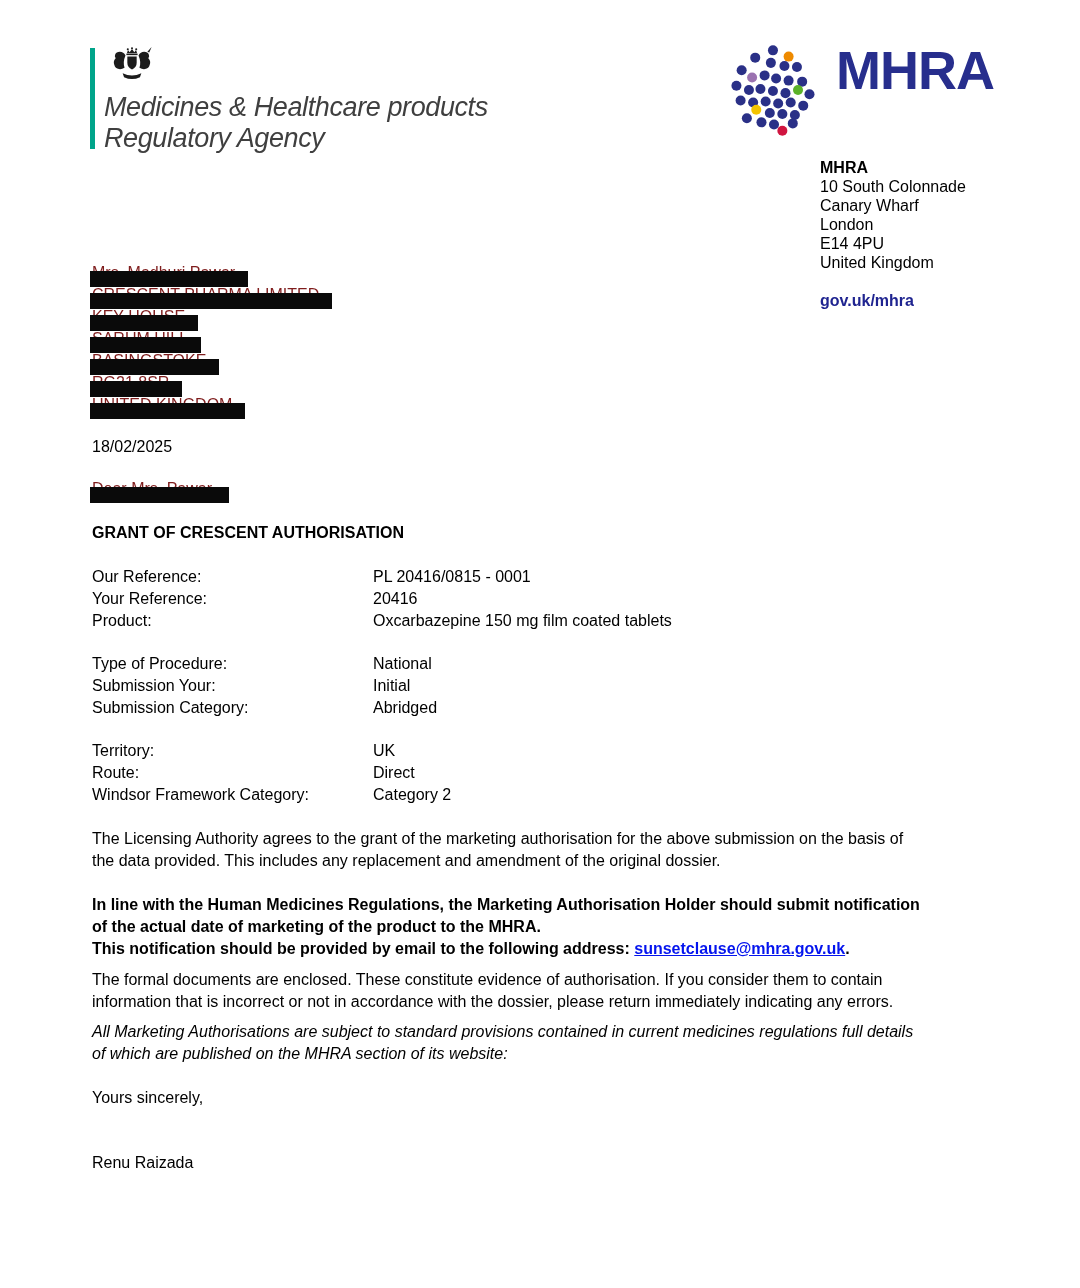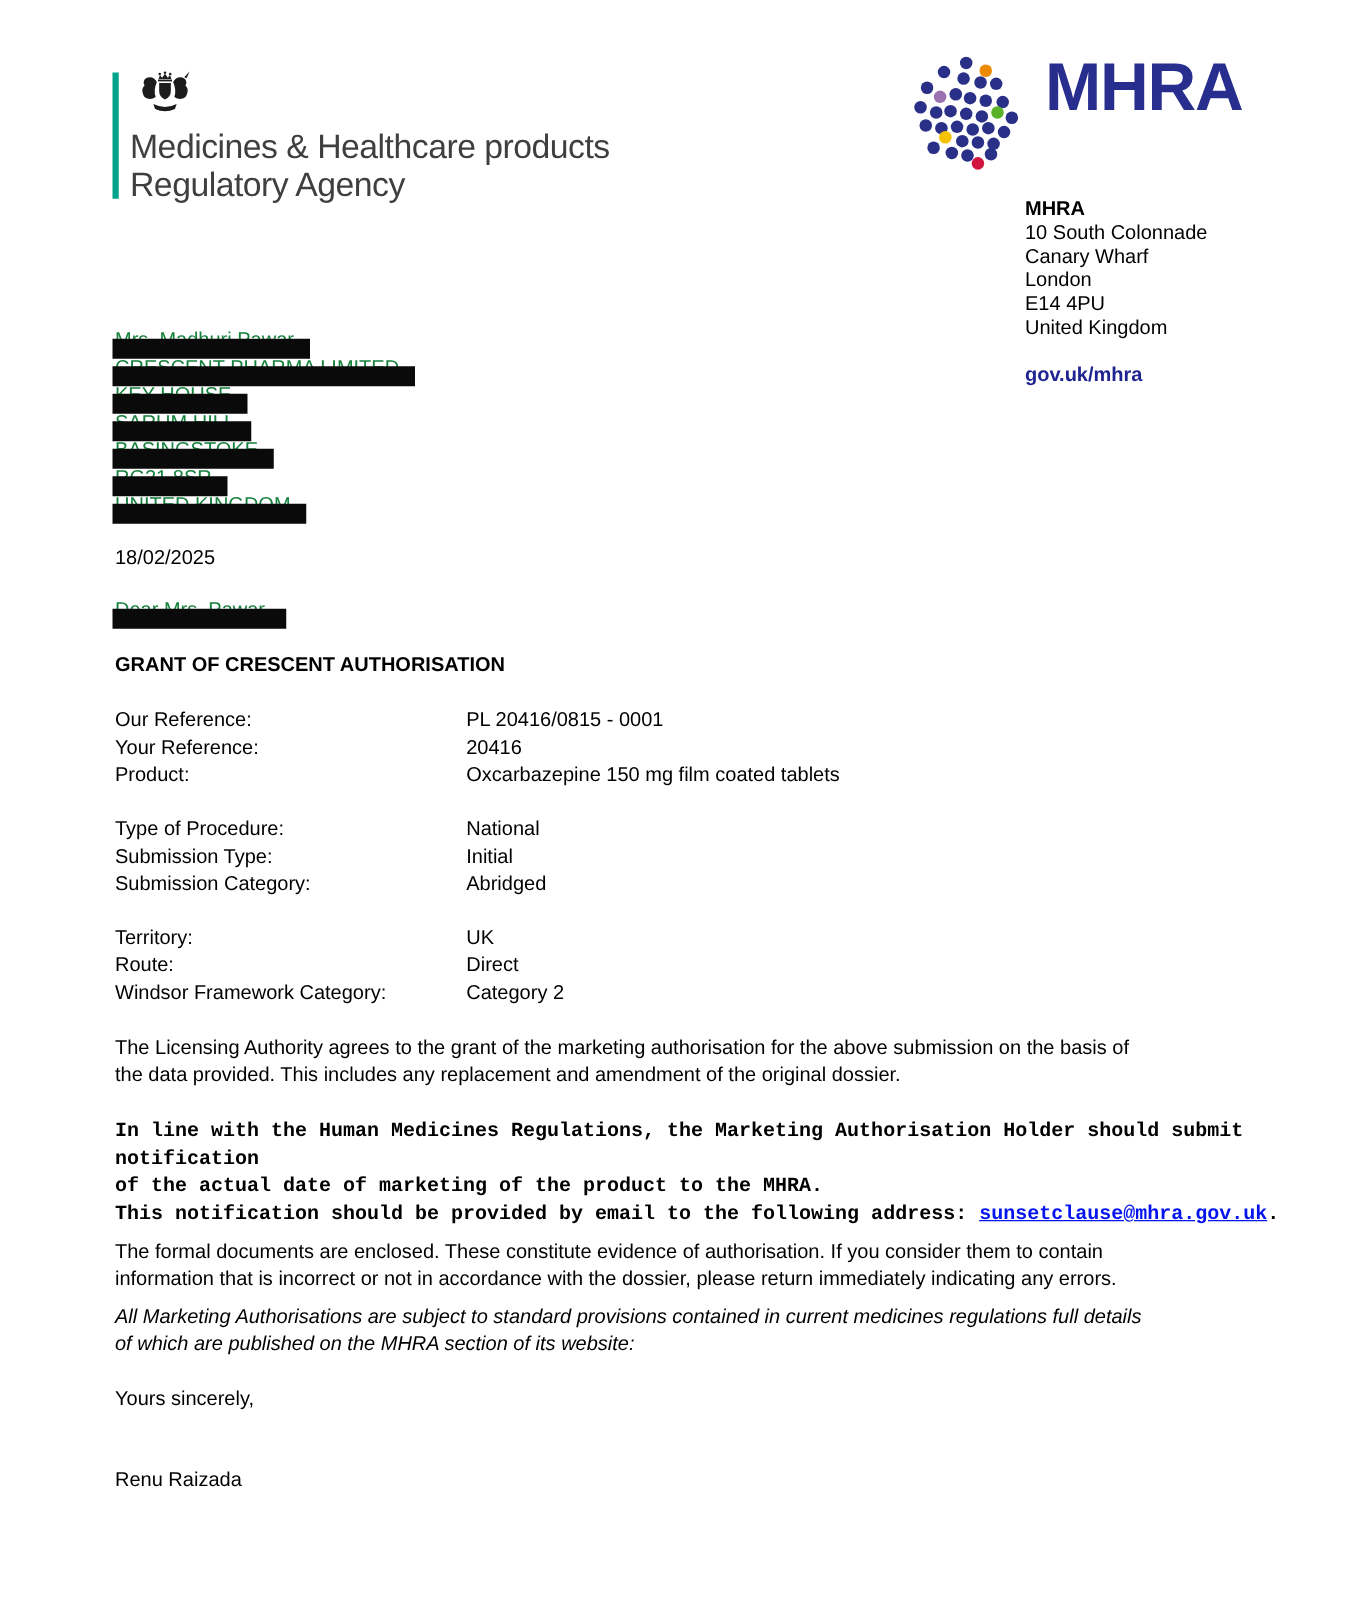--- a/index.html
+++ b/index.html
@@ -2,21 +2,21 @@
 <html><head>
 <meta charset="utf-8">
 <style>
   html,body { margin:0; padding:0; background:#ffffff; }
   .page {
     position:relative; width:1080px; height:1288px; background:#ffffff;
     font-family:"Liberation Sans", sans-serif; color:#000; overflow:hidden;
   }
 
   
-  .agency-logo { position:absolute; left:90px; top:56px; width:420px; height:105px; }
+  .agency-logo { position:absolute; left:90px; top:46px; width:420px; height:105px;font-style:italic; }
   .agency-bar { position:absolute; left:0; top:2px; width:5px; height:101px; background:#00A48A; }
   .crest { position:absolute; left:14px; top:0; width:56px; height:47px; }
   .agency-name {
     position:absolute; left:14px; top:46px; font-size:27px; line-height:31px;
     color:#3F3F3F; letter-spacing:-0.4px; white-space:pre-line;
   }
 
   
   .mhra-logo { position:absolute; left:724px; top:42px; }
   .dots { width:100px; height:96px; display:block; }
@@ -30,38 +30,38 @@
   .sender-name { font-weight:bold; }
   .sender-lines { white-space:pre-line; }
   .sender-website {
     display:inline-block; margin-top:19px; font-weight:bold; color:#1F2490; text-decoration:none;text-align:right;
   }
 
   
   .letter-body { position:absolute; left:92px; top:262px; width:940px; font-size:16px; line-height:22px; }
 
   .recipient-line { height:22px; }
-  .redacted { position:relative; display:inline-block; color:#15803d;text-decoration:underline; }
+  .redacted { position:relative; display:inline-block; color:#7f1d1d;text-decoration:underline; }
   .redacted::after {
     content:""; position:absolute; left:-2px; right:-13px; top:9px; bottom:-3px; background:#0A0A0A;
   }
 
   .date-line { margin-top:20px; }
   .salutation { margin-top:20px; }
   .heading { margin-top:22px; font-weight:bold; }
 
   .ref-group { margin-top:21px; }
   .ref-group.first { margin-top:22px; }
   .ref-row { display:flex; }
   .ref-label { width:281px; flex-shrink:0; }
 
   .para { margin-top:9px; white-space:pre-line; }
   .para.mt22 { margin-top:22px; }
   .para.mt20 { margin-top:8px;font-style:italic; }
-  .bold { font-weight:bold;font-family:Liberation Mono, monospace; }
+  .bold { font-weight:bold; }
   .link-blue { color:#0414EE; text-decoration:underline; cursor:pointer; }
 
   .closing { margin-top:22px; }
   .signatory { margin-top:43px; }
 </style>
 </head>
 <body>
 
 <div class="page">
 
@@ -169,21 +169,21 @@
         <span class="ref-value">Oxcarbazepine 150 mg film coated tablets</span>
       </div>
     </div>
 
     <div class="ref-group">
       <div class="ref-row">
         <span class="ref-label">Type of Procedure:</span>
         <span class="ref-value">National</span>
       </div>
       <div class="ref-row">
-        <span class="ref-label">Submission Type:</span>
+        <span class="ref-label">Submission Your:</span>
         <span class="ref-value">Initial</span>
       </div>
       <div class="ref-row">
         <span class="ref-label">Submission Category:</span>
         <span class="ref-value">Abridged</span>
       </div>
     </div>
 
     <div class="ref-group">
       <div class="ref-row">

